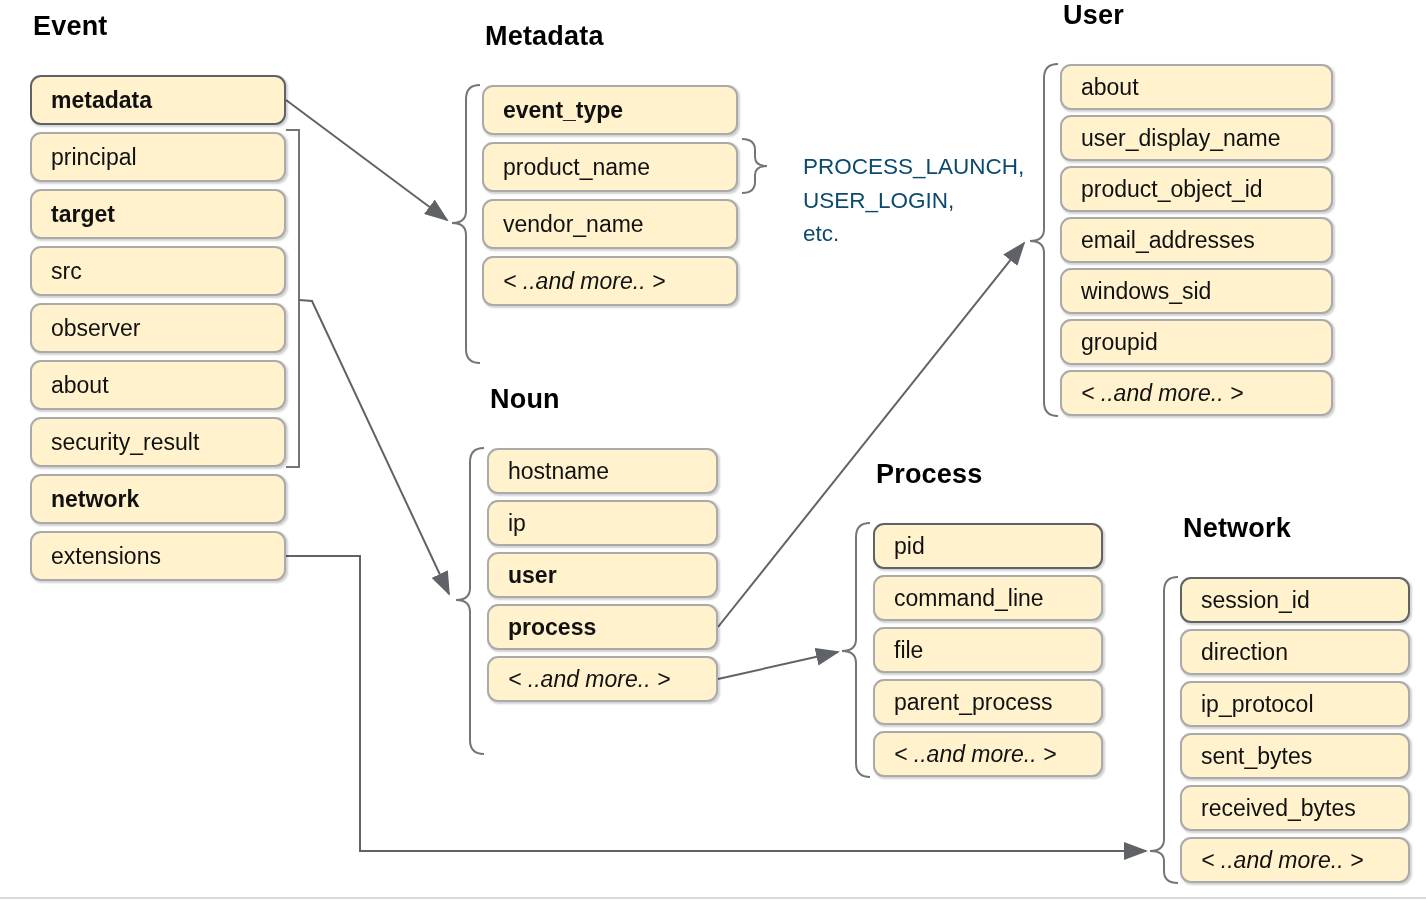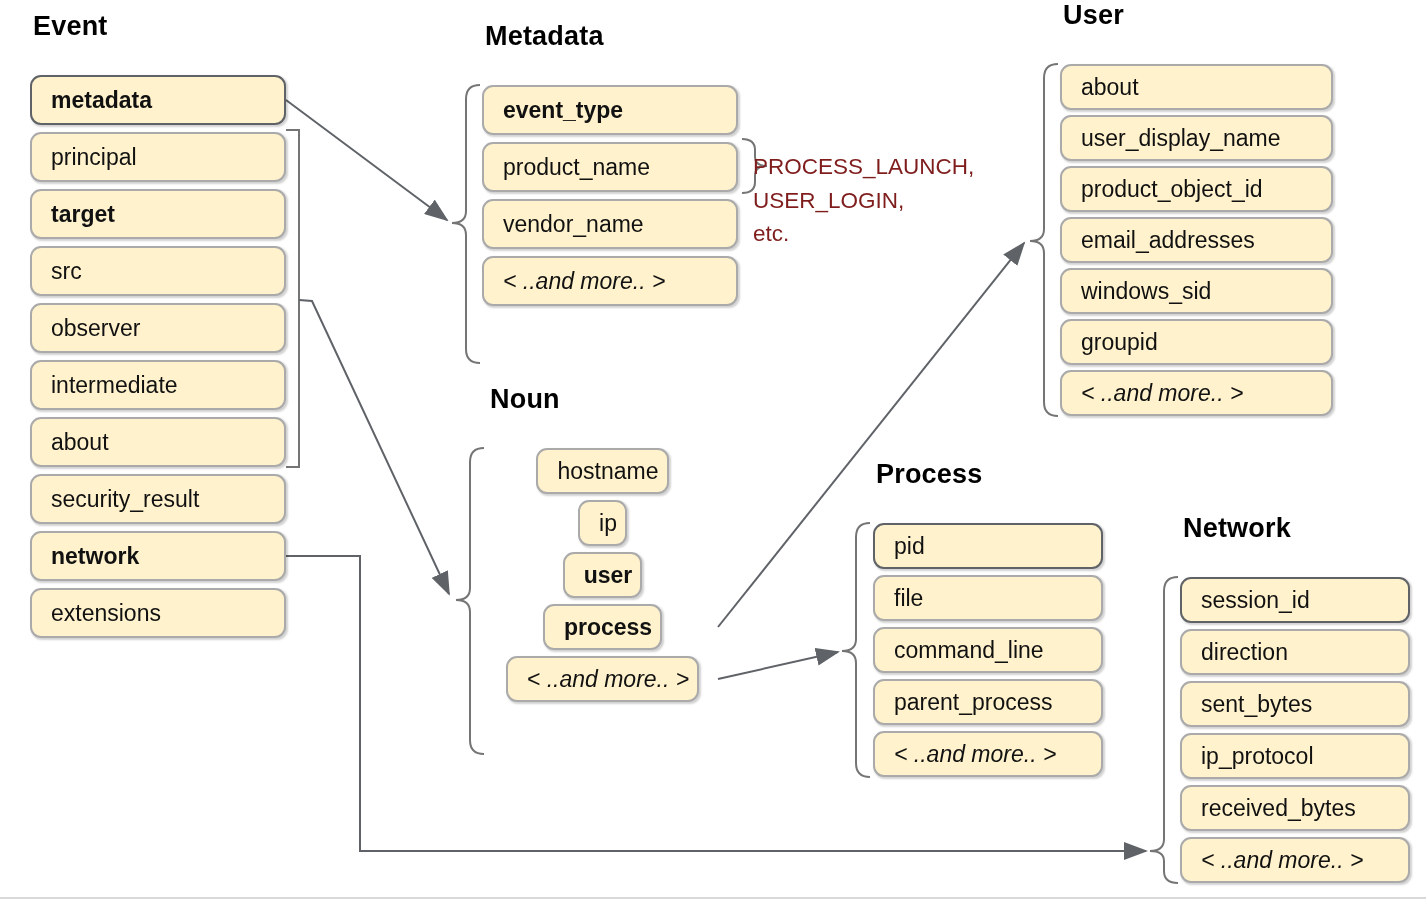--- a/index.html
+++ b/index.html
@@ -16,22 +16,22 @@
     height:var(--h);box-sizing:border-box;
     background:#fff2cc;border:2px solid #aaaaaa;border-radius:11px;
     display:flex;align-items:center;padding:0 8px 0 19px;
     font-size:23px;color:#111111;
     box-shadow:1.5px 1.5px 2px rgba(0,0,0,.18);
   }
   .box.b{font-weight:700}
   .box.i{font-style:italic}
   .box.dk{border-color:#5f6368}
   .enum{
-    position:absolute;left:753px;top:150px;
-    font-size:22.5px;line-height:33.5px;color:#7f1d1d;white-space:nowrap;
+    position:absolute;left:803px;top:150px;
+    font-size:22.5px;line-height:33.5px;color:#0c4a6e;white-space:nowrap;
   }
   svg.overlay{position:absolute;left:0;top:0;pointer-events:none}
   .conn{stroke:#5f6368;stroke-width:2;fill:none}
   .brace{stroke:#757575;stroke-width:2;fill:none}
   .divider{stroke:#d9d9d9;stroke-width:2}
 </style>
 </head>
 <body>
 
 <svg class="overlay" width="1426" height="901" viewBox="0 0 1426 901">
@@ -68,42 +68,41 @@
   <line class="divider" x1="0" y1="898" x2="1426" y2="898"></line>
 </svg>
 
 <section class="group" style="left:30px;top:75px;--w:256px;--h:50px;--gap:7px;">
   <h2 class="title">Event</h2>
   <div class="box b dk">metadata</div>
   <div class="box">principal</div>
   <div class="box b">target</div>
   <div class="box">src</div>
   <div class="box">observer</div>
-  <div class="box">intermediate</div>
   <div class="box">about</div>
   <div class="box">security_result</div>
   <div class="box b">network</div>
   <div class="box">extensions</div>
 </section>
 
 <section class="group" style="left:482px;top:85px;--w:256px;--h:50px;--gap:7px;">
   <h2 class="title">Metadata</h2>
   <div class="box b">event_type</div>
   <div class="box">product_name</div>
   <div class="box">vendor_name</div>
   <div class="box i">&lt; ..and more.. &gt;</div>
 </section>
 
 <div class="enum">
   <div>PROCESS_LAUNCH,</div>
   <div>USER_LOGIN,</div>
   <div>etc.</div>
 </div>
 
-<section class="group" style="left:487px;top:448px;align-items:center;--w:231px;--h:46px;--gap:6px;">
+<section class="group" style="left:487px;top:448px;--w:231px;--h:46px;--gap:6px;">
   <h2 class="title">Noun</h2>
   <div class="box">hostname</div>
   <div class="box">ip</div>
   <div class="box b">user</div>
   <div class="box b">process</div>
   <div class="box i">&lt; ..and more.. &gt;</div>
 </section>
 
 <section class="group" style="left:1060px;top:64px;--w:273px;--h:46px;--gap:5px;">
   <h2 class="title">User</h2>
@@ -112,27 +111,27 @@
   <div class="box">product_object_id</div>
   <div class="box">email_addresses</div>
   <div class="box">windows_sid</div>
   <div class="box">groupid</div>
   <div class="box i">&lt; ..and more.. &gt;</div>
 </section>
 
 <section class="group" style="left:873px;top:523px;--w:230px;--h:46px;--gap:6px;">
   <h2 class="title">Process</h2>
   <div class="box dk">pid</div>
+  <div class="box">command_line</div>
   <div class="box">file</div>
-  <div class="box">command_line</div>
   <div class="box">parent_process</div>
   <div class="box i">&lt; ..and more.. &gt;</div>
 </section>
 
 <section class="group" style="left:1180px;top:577px;--w:230px;--h:46px;--gap:6px;">
   <h2 class="title">Network</h2>
   <div class="box dk">session_id</div>
   <div class="box">direction</div>
+  <div class="box">ip_protocol</div>
   <div class="box">sent_bytes</div>
-  <div class="box">ip_protocol</div>
   <div class="box">received_bytes</div>
   <div class="box i">&lt; ..and more.. &gt;</div>
 </section>
 
 </body></html>

